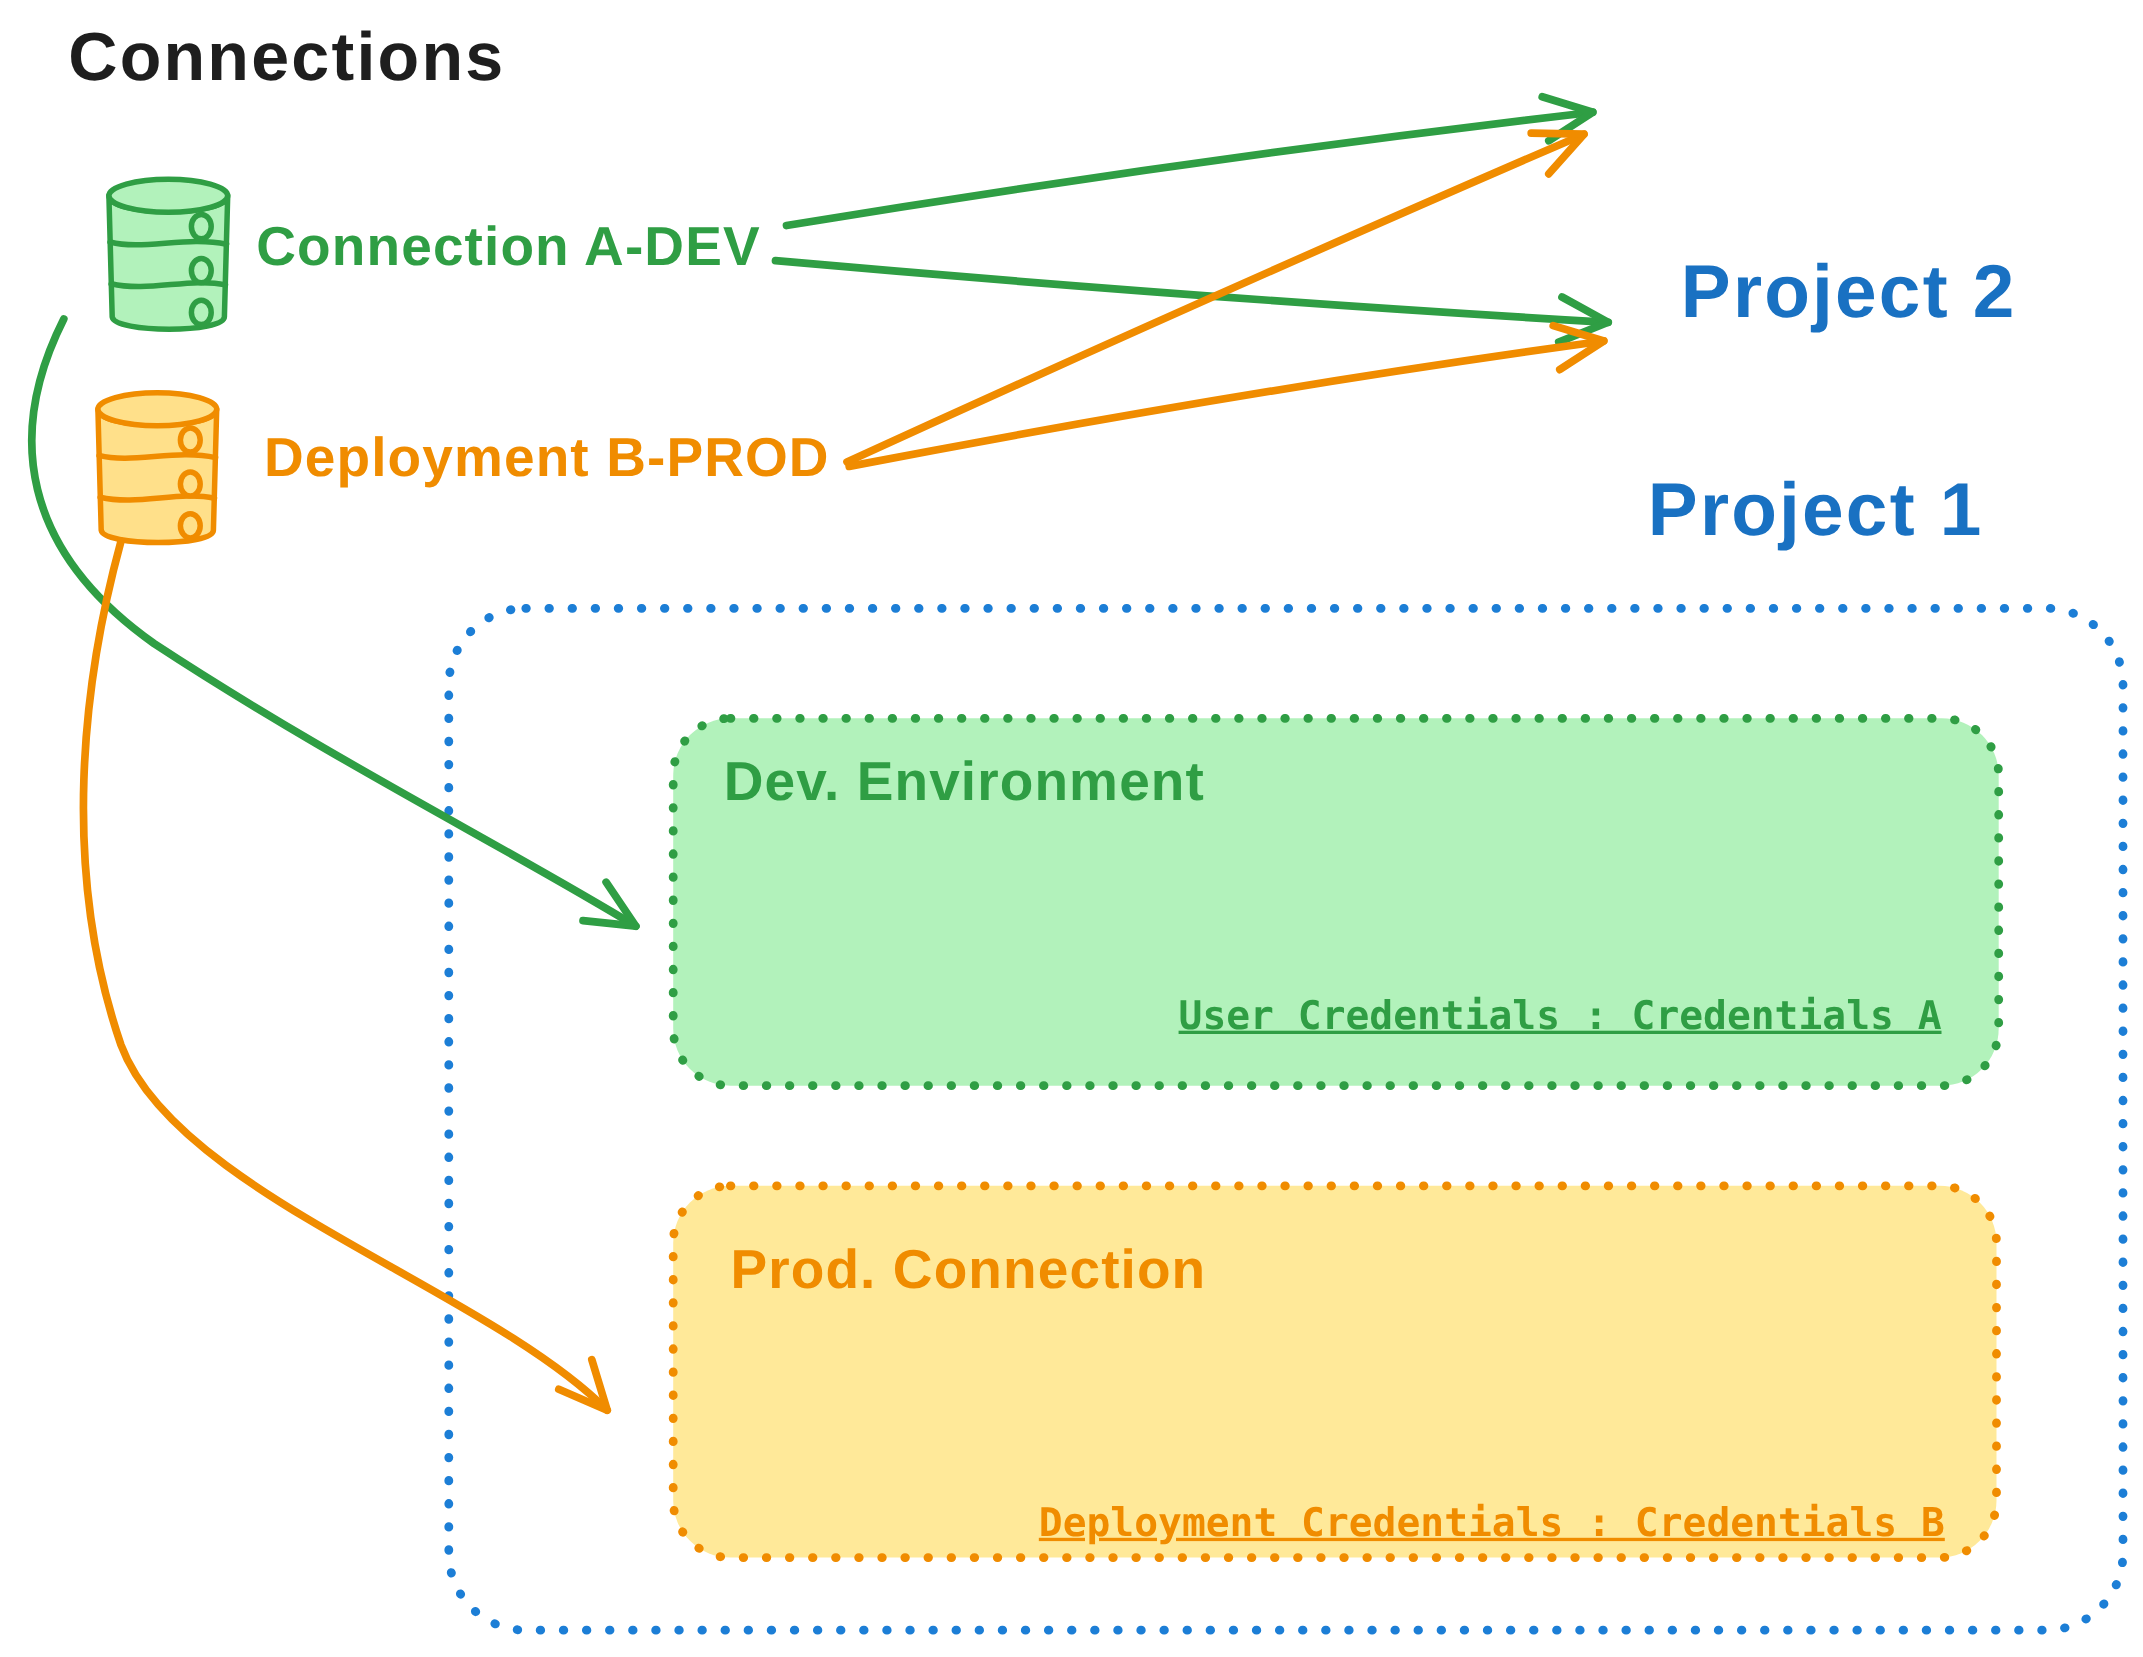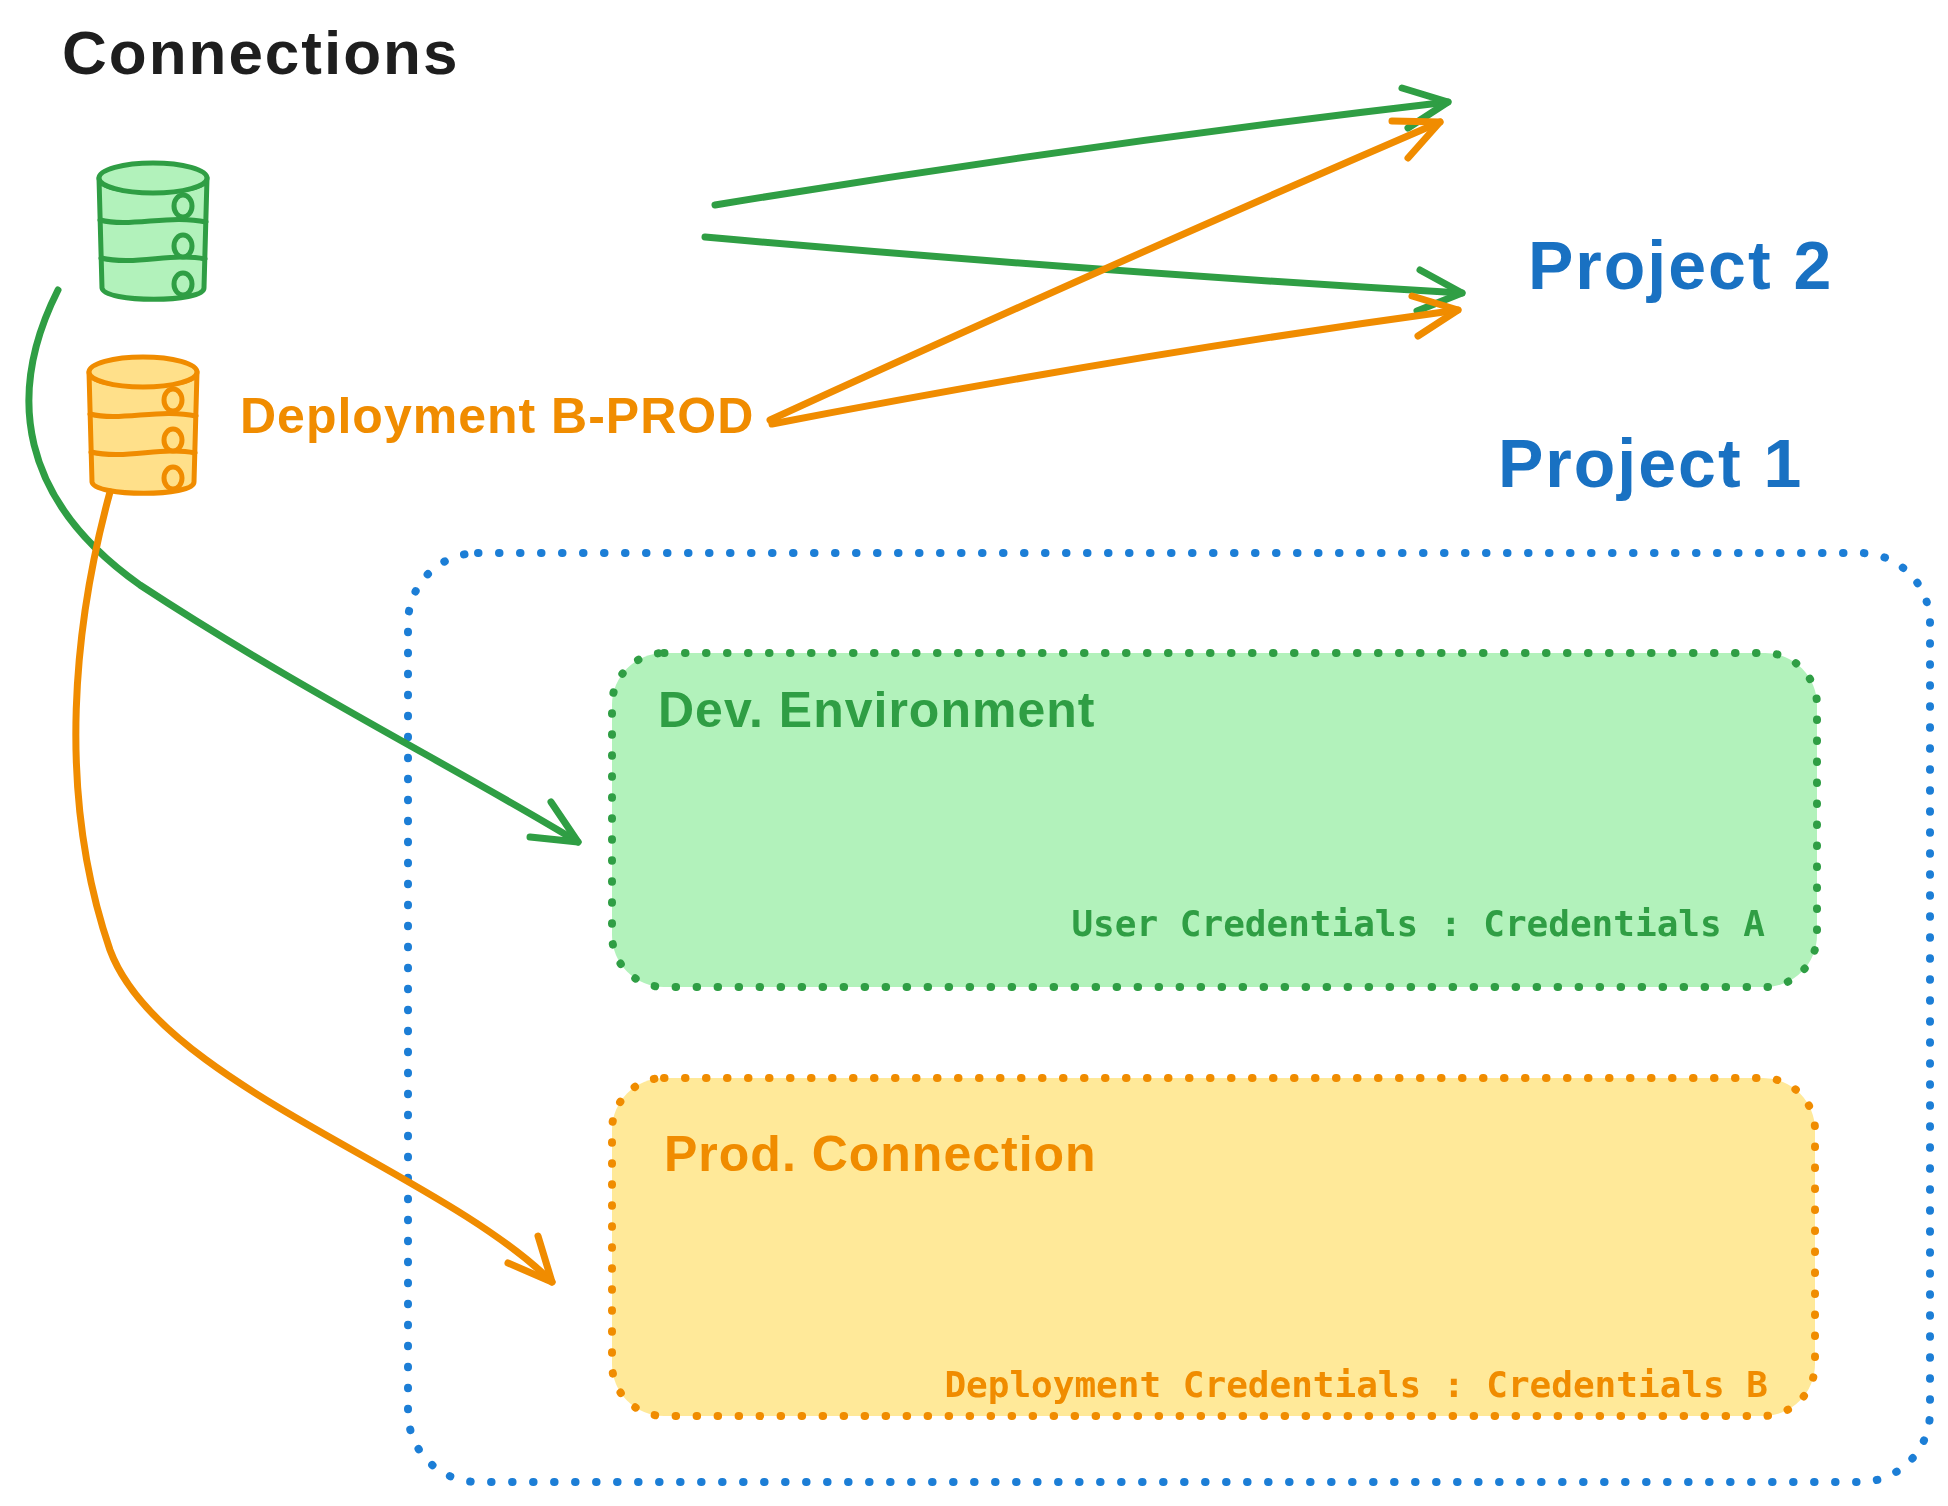--- a/index.html
+++ b/index.html
@@ -22,21 +22,21 @@
   .conn-b{left:240px;top:390px;color:var(--orange);}
   .project-label{font-size:68px;font-weight:700;letter-spacing:2px;color:var(--blue);}
   .project-3{left:1525px;top:44px;}
   .project-2{left:1528px;top:230px;}
   .project-1{left:1498px;top:428px;}
   .env-title{font-size:50px;font-weight:700;letter-spacing:1px;}
   .env-dev-title{left:658px;top:684px;color:var(--green);}
   .env-prod-title{left:664px;top:1128px;color:var(--orange);}
   .cred-line{
     font-family:"DejaVu Sans Mono", monospace;
-    font-size:36px;font-weight:700;text-align:right;
+    font-size:36px;font-weight:700;text-align:right;text-decoration:underline;
   }
   .cred-dev{right:183px;top:905px;color:var(--green);}
   .cred-prod{right:180px;top:1366px;color:var(--orange);}
 
   
   .st-green{stroke:var(--green);}
   .st-orange{stroke:var(--orange);}
   .st-blueb{stroke:var(--blue_border);}
   .f-greenl{fill:var(--green_light);}
   .f-orangel{fill:var(--orange_light);}
@@ -107,20 +107,21 @@
     </g>
 
     <g class="edge st-orange">
       <path d="M110,492 C75,620 55,790 110,950 C160,1085 440,1170 552,1282"></path>
       <polyline points="538,1236 552,1282 508,1263" class="f-none"></polyline>
     </g>
   </svg>
 
   <div class="label title">Connections</div>
 
+  <div class="label conn-label conn-a">Connection A-DEV</div>
   <div class="label conn-label conn-b">Deployment B-PROD</div>
 
   <div class="label project-label project-2">Project 2</div>
   <div class="label project-label project-1">Project 1</div>
 
   <div class="label env-title env-dev-title">Dev. Environment</div>
   <div class="label cred-line cred-dev">User Credentials : Credentials A</div>
 
   <div class="label env-title env-prod-title">Prod. Connection</div>
   <div class="label cred-line cred-prod">Deployment Credentials : Credentials B</div>

